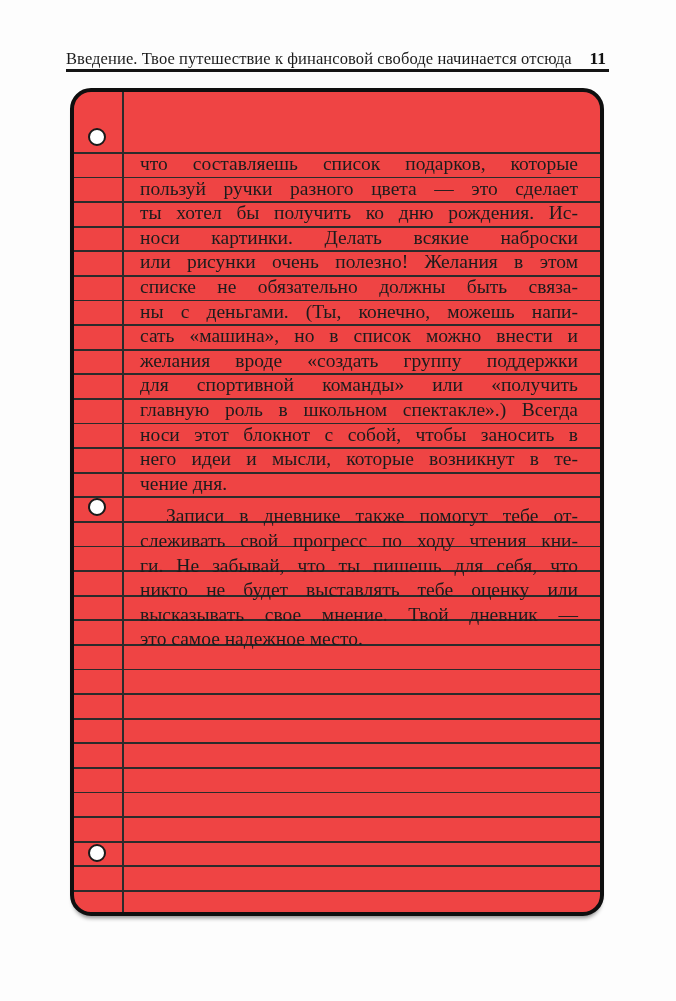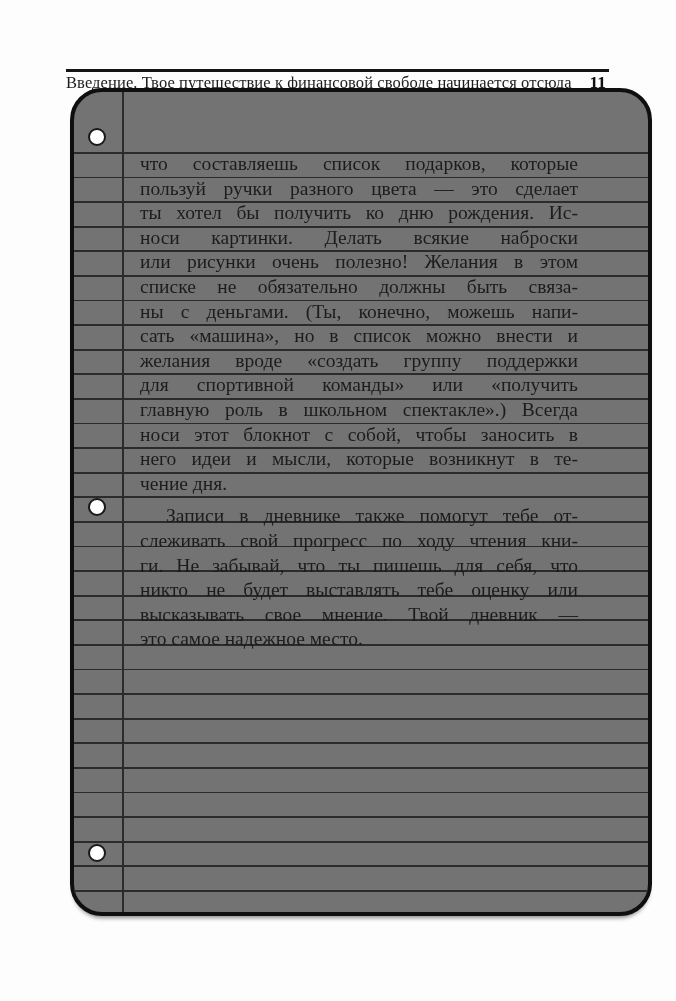--- a/index.html
+++ b/index.html
@@ -30,42 +30,40 @@
     font-size: 16.5px;
     color: #1c1c1c;
     white-space: nowrap;
     letter-spacing: 0.1px;
   }
   .running-header .pagenum {
     font-weight: bold;
     font-size: 17.5px;
     color: #111;
     padding-right: 3px;
-    margin-top: 24px;
   }
   .header-rule {
     position: absolute;
     left: 66px;
     top: 69px;
     width: 543px;
     height: 3px;
     background: #151515;
   }
   
   .notebook {
     position: absolute;
     left: 70px;
     top: 88px;
     width: 526px;  
     height: 820px; 
     border: 4px solid #0f0f0f;
-    border-radius: 32px;
-    background: #737373;
+    border-radius: 21px;
+    background: #ef4444;
     box-shadow: 0 5px 4px -3px rgba(0,0,0,0.45);
-    padding-left: 48px;
   }
   .ruled-line {
     position: absolute;
     left: 0;
     width: 100%;
     height: 1.8px;
     background: #2b2b2b;
   }
   .margin-line {
     position: absolute;

